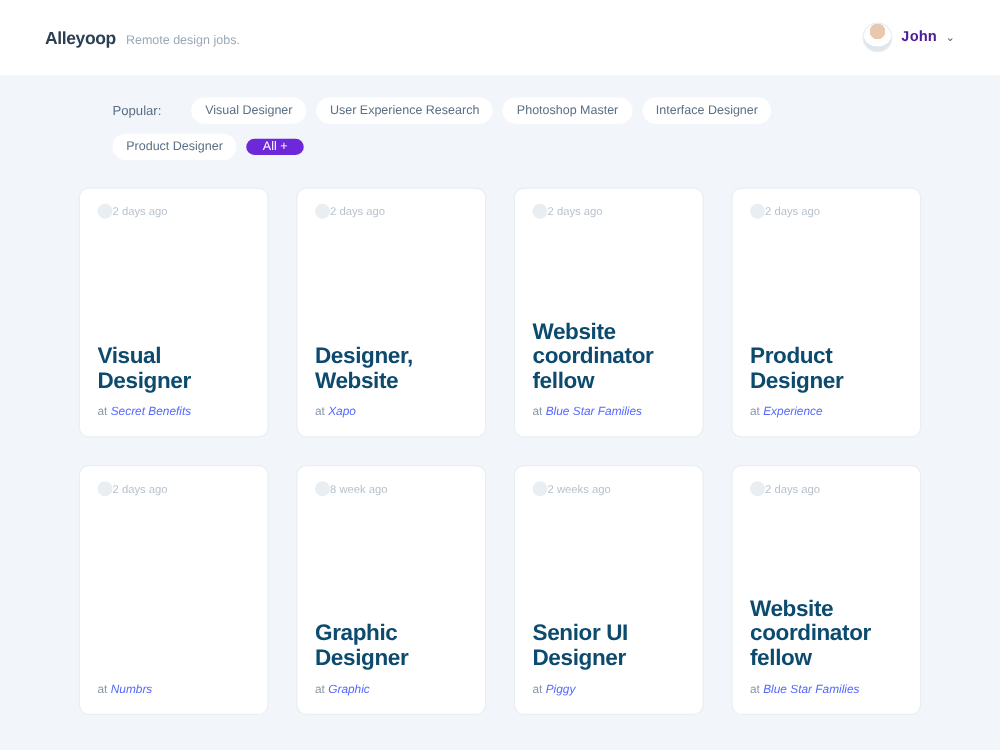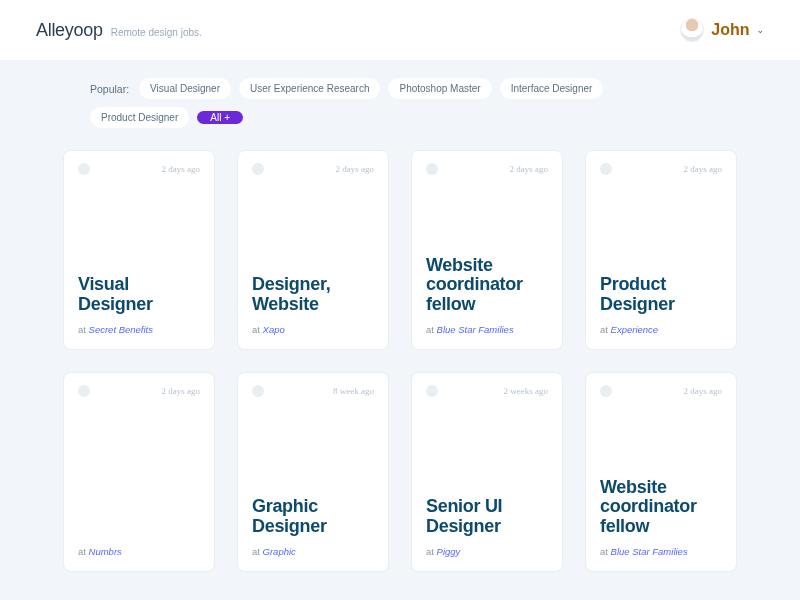--- a/index.html
+++ b/index.html
@@ -15,40 +15,40 @@
   
   .header {
     background: #fff;
     height: 60px;
     display: flex;
     align-items: center;
     padding: 0 36px;
     justify-content: space-between;
   }
   .brand { display: flex; align-items: baseline; gap: 8px; }
-  .logo { font-size: 18px; font-weight: 400; color: #2a3f52; letter-spacing: -0.3px; }
+  .logo { font-size: 14px; font-weight: 700; color: #2a3f52; letter-spacing: -0.3px; }
   .tagline { font-size: 10px; color: #9aa9b8; }
   .user { display: flex; align-items: center; gap: 7px; cursor: pointer; }
   .avatar {
     width: 24px; height: 24px; border-radius: 50%;
     background: radial-gradient(circle at 50% 28%, #e8c9b0 0 32%, #fff 33% 62%, #dfe6ec 63%);
     border: 1px solid #e7edf2;
   }
-  .username { font-size: 16px; font-weight: 600; color: #a16207; }
+  .username { font-size: 12px; font-weight: 600; color: #4c1d95; font-family: Liberation Mono, monospace; }
   .chevron { font-size: 9px; color: #3a5468; }
 
   
   .filters {
     display: flex;
     align-items: center;
     gap: 8px;
     padding: 18px 90px 14px;
     flex-wrap: wrap;
   }
-  .filters-label { font-size: 10.5px; color: #5b7084; margin-right: 2px; }
+  .filters-label { font-size: 10.5px; color: #5b7084; margin-right: 16px; }
   .pill {
     background: #fff;
     border-radius: 14px;
     padding: 5px 11px;
     font-size: 10px;
     color: #5b7084;
     cursor: pointer;
     white-space: nowrap;
   }
   .pill.active {
@@ -69,21 +69,21 @@
   .card {
     background: #fff;
     border: 1px solid #e9eef3;
     border-radius: 8px;
     padding: 12px 14px 14px;
     display: flex;
     flex-direction: column;
     cursor: pointer;
     position: relative;
   }
-  .card-top { display: flex; justify-content: space-between; align-items: center; font-family: Liberation Serif, serif; }
+  .card-top { display: flex; align-items: center; }
   .card-logo {
     width: 12px; height: 12px; border-radius: 50%;
     background: #e9eef3;
   }
   .card-date { font-size: 9px; color: #b7c2cd; }
   .card-body { margin-top: auto; }
   .card-title {
     font-size: 18px;
     font-weight: 700;
     line-height: 1.08;

